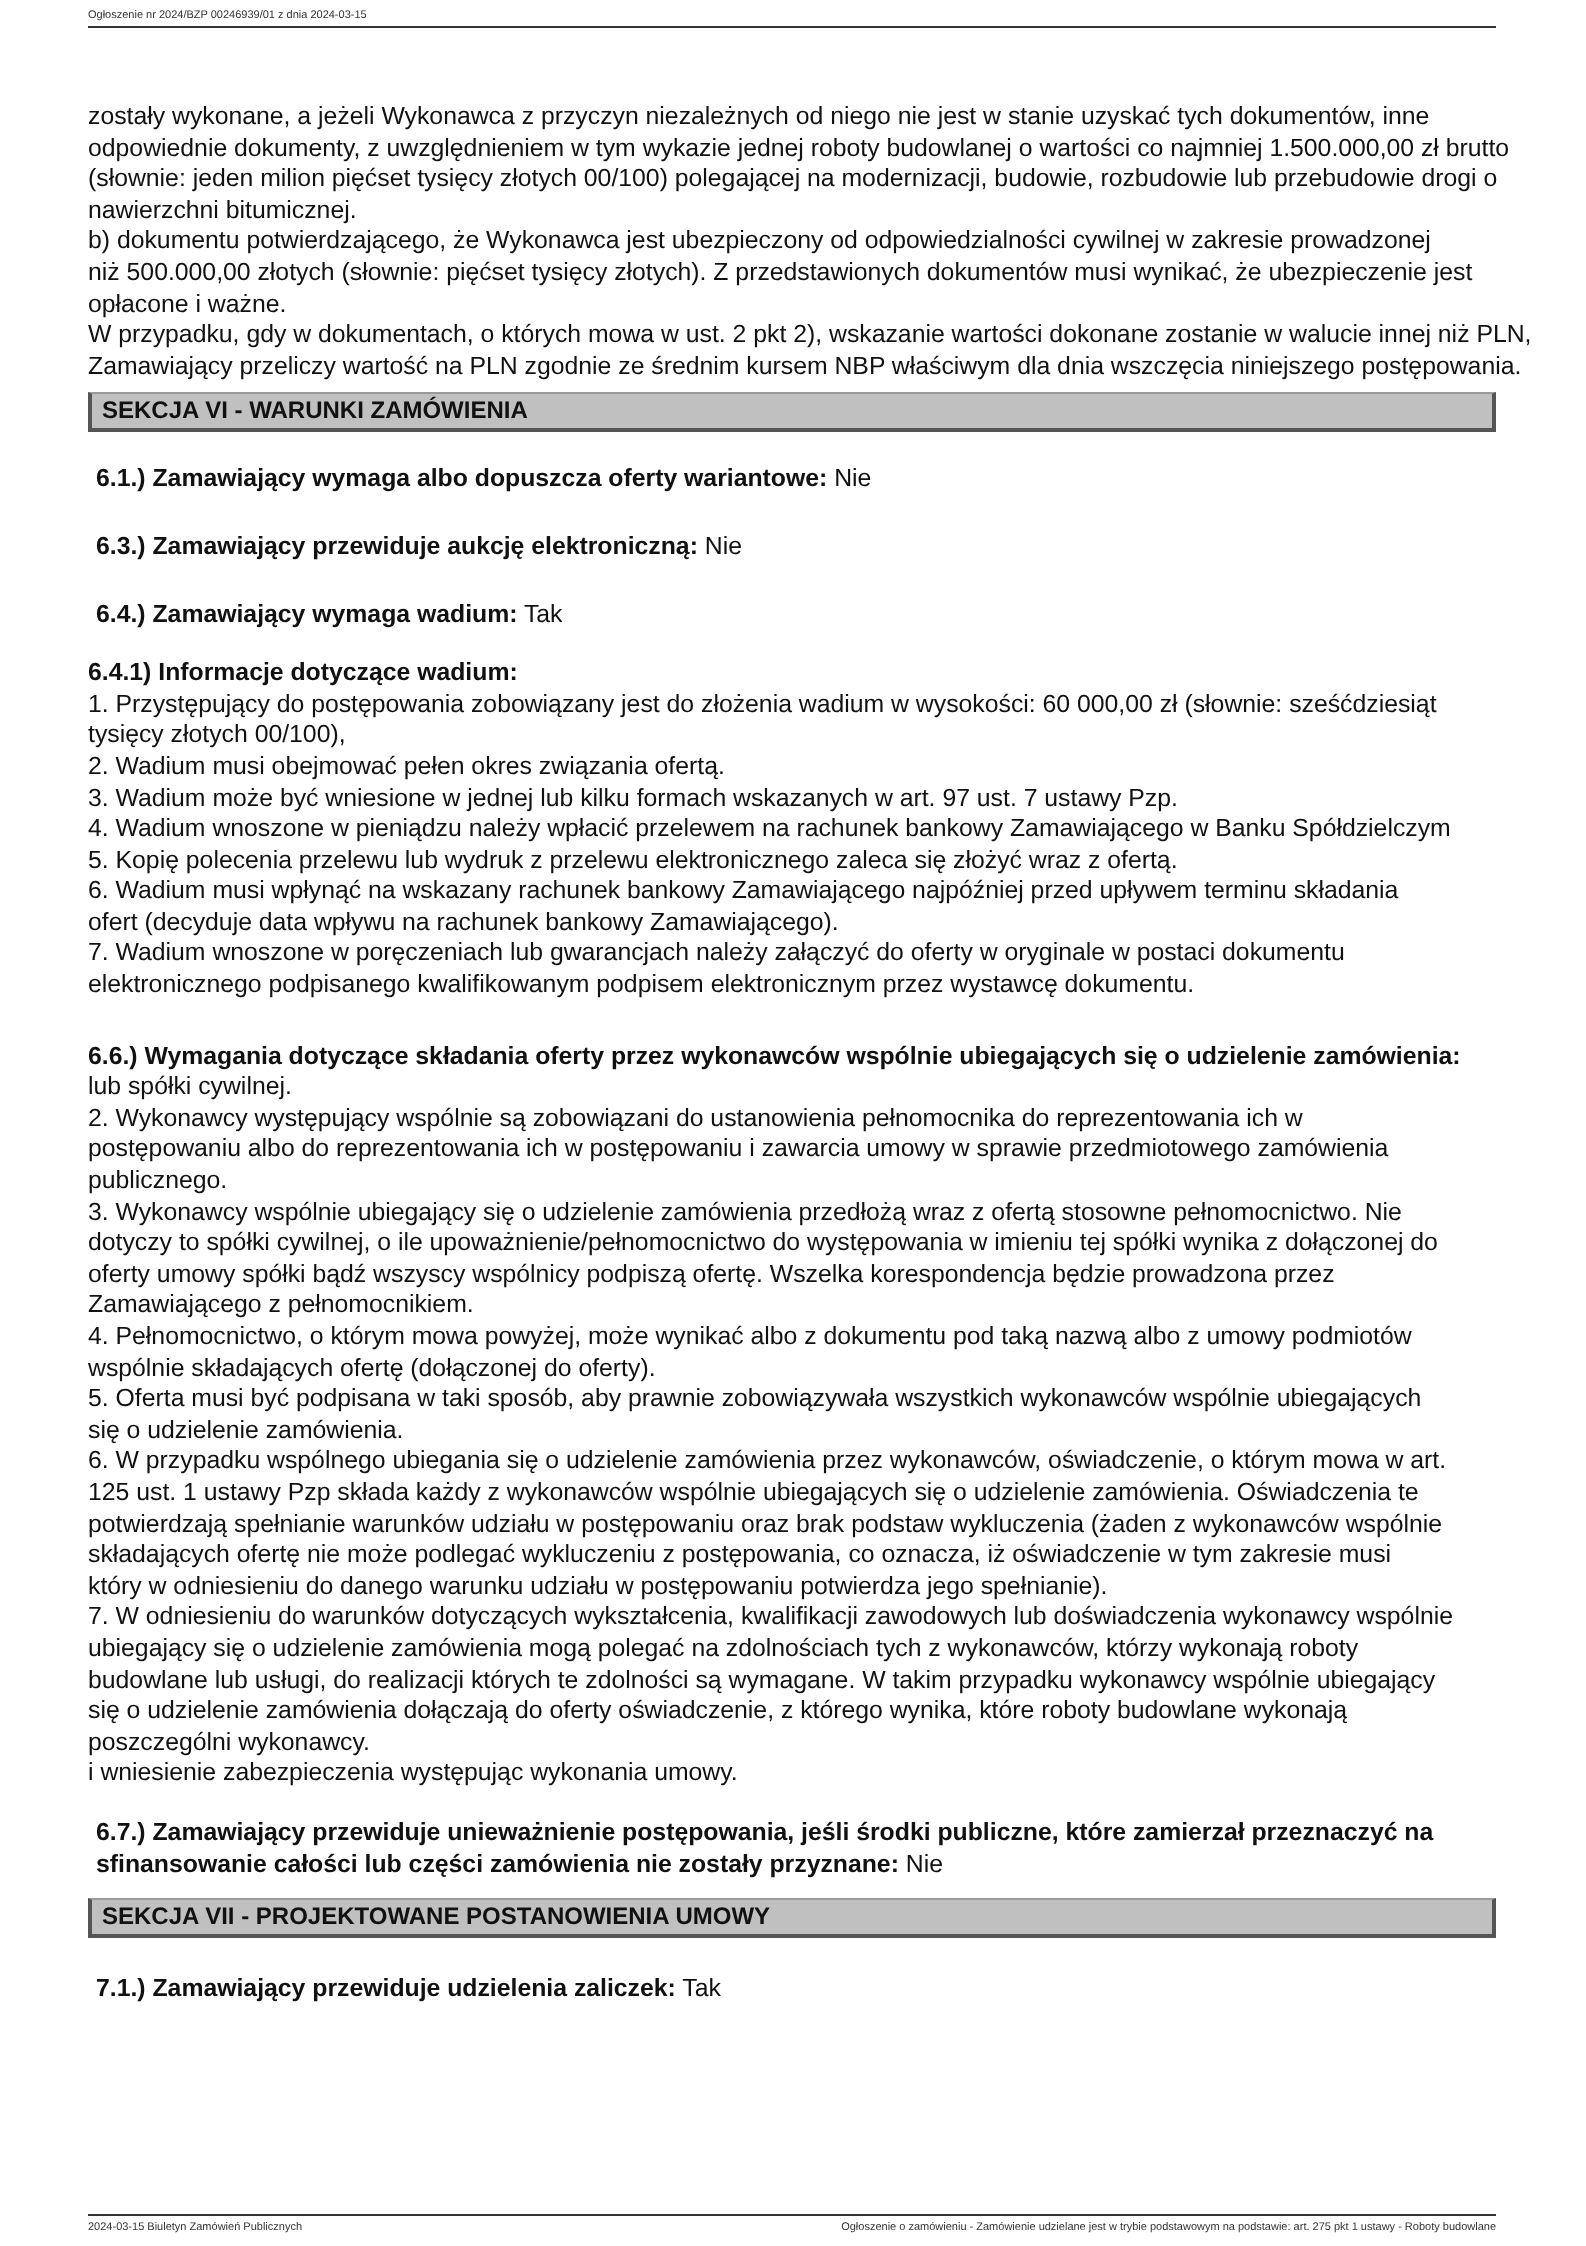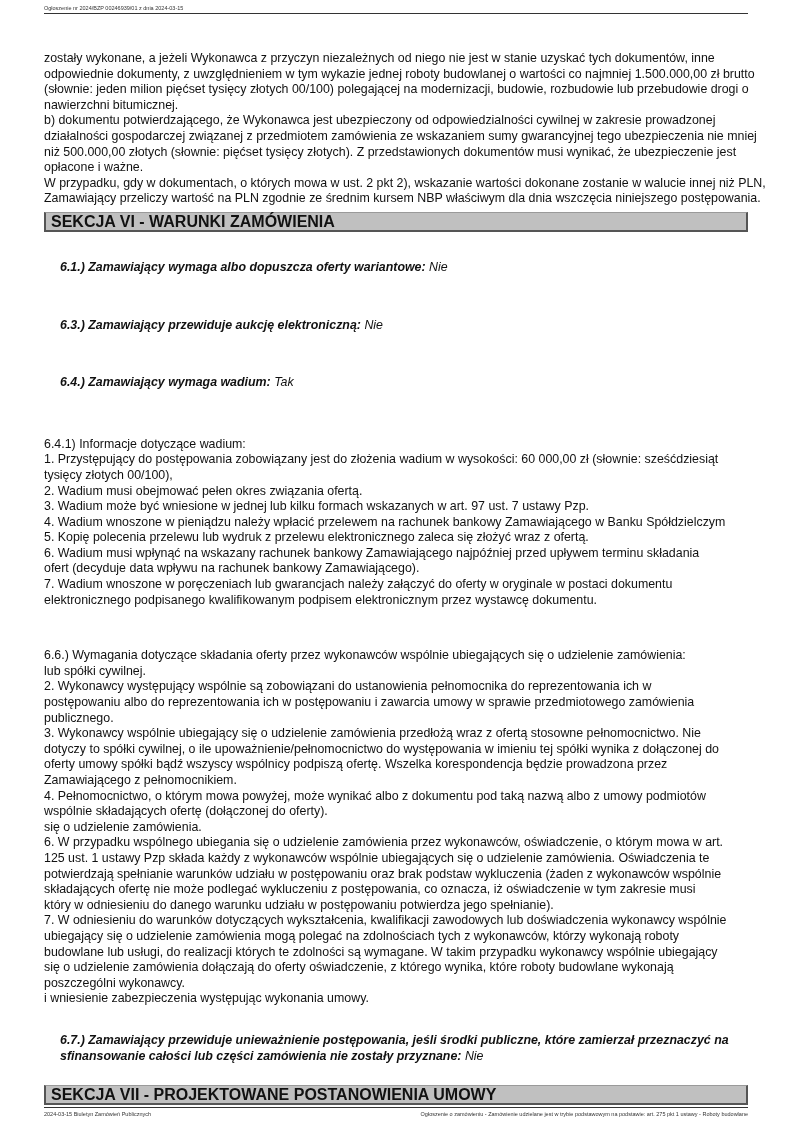--- a/index.html
+++ b/index.html
@@ -17,27 +17,27 @@
     font-size: 12.4px; line-height: 15.6px;
   }
   .para { margin: 0; }
   .line { display: block; white-space: nowrap; }
   .section-bar {
     background: #c0c0c0;
     border-top: 1px solid #9a9a9a;
     border-left: 2px solid #555;
     border-right: 2px solid #555;
     border-bottom: 2px solid #555;
-    font-weight: bold; font-size: 16px;
+    font-weight: bold; font-size: 12px;
     padding: 1px 0 1px 5px; height: 15px; line-height: 15px;
     width: 695px;
   }
-  .q { margin: 16px; font-style: italic; }
+  .q { margin: 4px; }
   .q .label { font-weight: bold; }
-  .block-title { font-weight: normal; margin-top: 20px; }
+  .block-title { font-weight: bold; }
   .page-footer {
     position: absolute; left: 44px; top: 1107px; width: 704px;
     border-top: 1px solid #333; padding-top: 3px;
     font-size: 5.5px; color: #333;
     display: flex; justify-content: space-between;
   }
 </style>
 </head>
 <body>
 
@@ -46,21 +46,20 @@
 </div>
 
 <div class="content">
 
   <div class="para">
     <span class="line">zostały wykonane, a jeżeli Wykonawca z przyczyn niezależnych od niego nie jest w stanie uzyskać tych dokumentów, inne</span>
     <span class="line">odpowiednie dokumenty, z uwzględnieniem w tym wykazie jednej roboty budowlanej o wartości co najmniej 1.500.000,00 zł brutto</span>
     <span class="line">(słownie: jeden milion pięćset tysięcy złotych 00/100) polegającej na modernizacji, budowie, rozbudowie lub przebudowie drogi o</span>
     <span class="line">nawierzchni bitumicznej.</span>
     <span class="line">b) dokumentu potwierdzającego, że Wykonawca jest ubezpieczony od odpowiedzialności cywilnej w zakresie prowadzonej</span>
-    <span class="line">działalności gospodarczej związanej z przedmiotem zamówienia ze wskazaniem sumy gwarancyjnej tego ubezpieczenia nie mniej</span>
     <span class="line">niż 500.000,00 złotych (słownie: pięćset tysięcy złotych). Z przedstawionych dokumentów musi wynikać, że ubezpieczenie jest</span>
     <span class="line">opłacone i ważne.</span>
     <span class="line">W przypadku, gdy w dokumentach, o których mowa w ust. 2 pkt 2), wskazanie wartości dokonane zostanie w walucie innej niż PLN,</span>
     <span class="line">Zamawiający przeliczy wartość na PLN zgodnie ze średnim kursem NBP właściwym dla dnia wszczęcia niniejszego postępowania.</span>
   </div>
 
   <div style="height:5px"></div>
   <div class="section-bar">SEKCJA VI - WARUNKI ZAMÓWIENIA</div>
 
   <div style="height:12px"></div>
@@ -101,20 +100,21 @@
     <span class="line">lub spółki cywilnej.</span>
     <span class="line">2. Wykonawcy występujący wspólnie są zobowiązani do ustanowienia pełnomocnika do reprezentowania ich w</span>
     <span class="line">postępowaniu albo do reprezentowania ich w postępowaniu i zawarcia umowy w sprawie przedmiotowego zamówienia</span>
     <span class="line">publicznego.</span>
     <span class="line">3. Wykonawcy wspólnie ubiegający się o udzielenie zamówienia przedłożą wraz z ofertą stosowne pełnomocnictwo. Nie</span>
     <span class="line">dotyczy to spółki cywilnej, o ile upoważnienie/pełnomocnictwo do występowania w imieniu tej spółki wynika z dołączonej do</span>
     <span class="line">oferty umowy spółki bądź wszyscy wspólnicy podpiszą ofertę. Wszelka korespondencja będzie prowadzona przez</span>
     <span class="line">Zamawiającego z pełnomocnikiem.</span>
     <span class="line">4. Pełnomocnictwo, o którym mowa powyżej, może wynikać albo z dokumentu pod taką nazwą albo z umowy podmiotów</span>
     <span class="line">wspólnie składających ofertę (dołączonej do oferty).</span>
+    <span class="line">5. Oferta musi być podpisana w taki sposób, aby prawnie zobowiązywała wszystkich wykonawców wspólnie ubiegających</span>
     <span class="line">się o udzielenie zamówienia.</span>
     <span class="line">6. W przypadku wspólnego ubiegania się o udzielenie zamówienia przez wykonawców, oświadczenie, o którym mowa w art.</span>
     <span class="line">125 ust. 1 ustawy Pzp składa każdy z wykonawców wspólnie ubiegających się o udzielenie zamówienia. Oświadczenia te</span>
     <span class="line">potwierdzają spełnianie warunków udziału w postępowaniu oraz brak podstaw wykluczenia (żaden z wykonawców wspólnie</span>
     <span class="line">składających ofertę nie może podlegać wykluczeniu z postępowania, co oznacza, iż oświadczenie w tym zakresie musi</span>
     <span class="line">który w odniesieniu do danego warunku udziału w postępowaniu potwierdza jego spełnianie).</span>
     <span class="line">7. W odniesieniu do warunków dotyczących wykształcenia, kwalifikacji zawodowych lub doświadczenia wykonawcy wspólnie</span>
     <span class="line">ubiegający się o udzielenie zamówienia mogą polegać na zdolnościach tych z wykonawców, którzy wykonają roboty</span>
     <span class="line">budowlane lub usługi, do realizacji których te zdolności są wymagane. W takim przypadku wykonawcy wspólnie ubiegający</span>
     <span class="line">się o udzielenie zamówienia dołączają do oferty oświadczenie, z którego wynika, które roboty budowlane wykonają</span>

